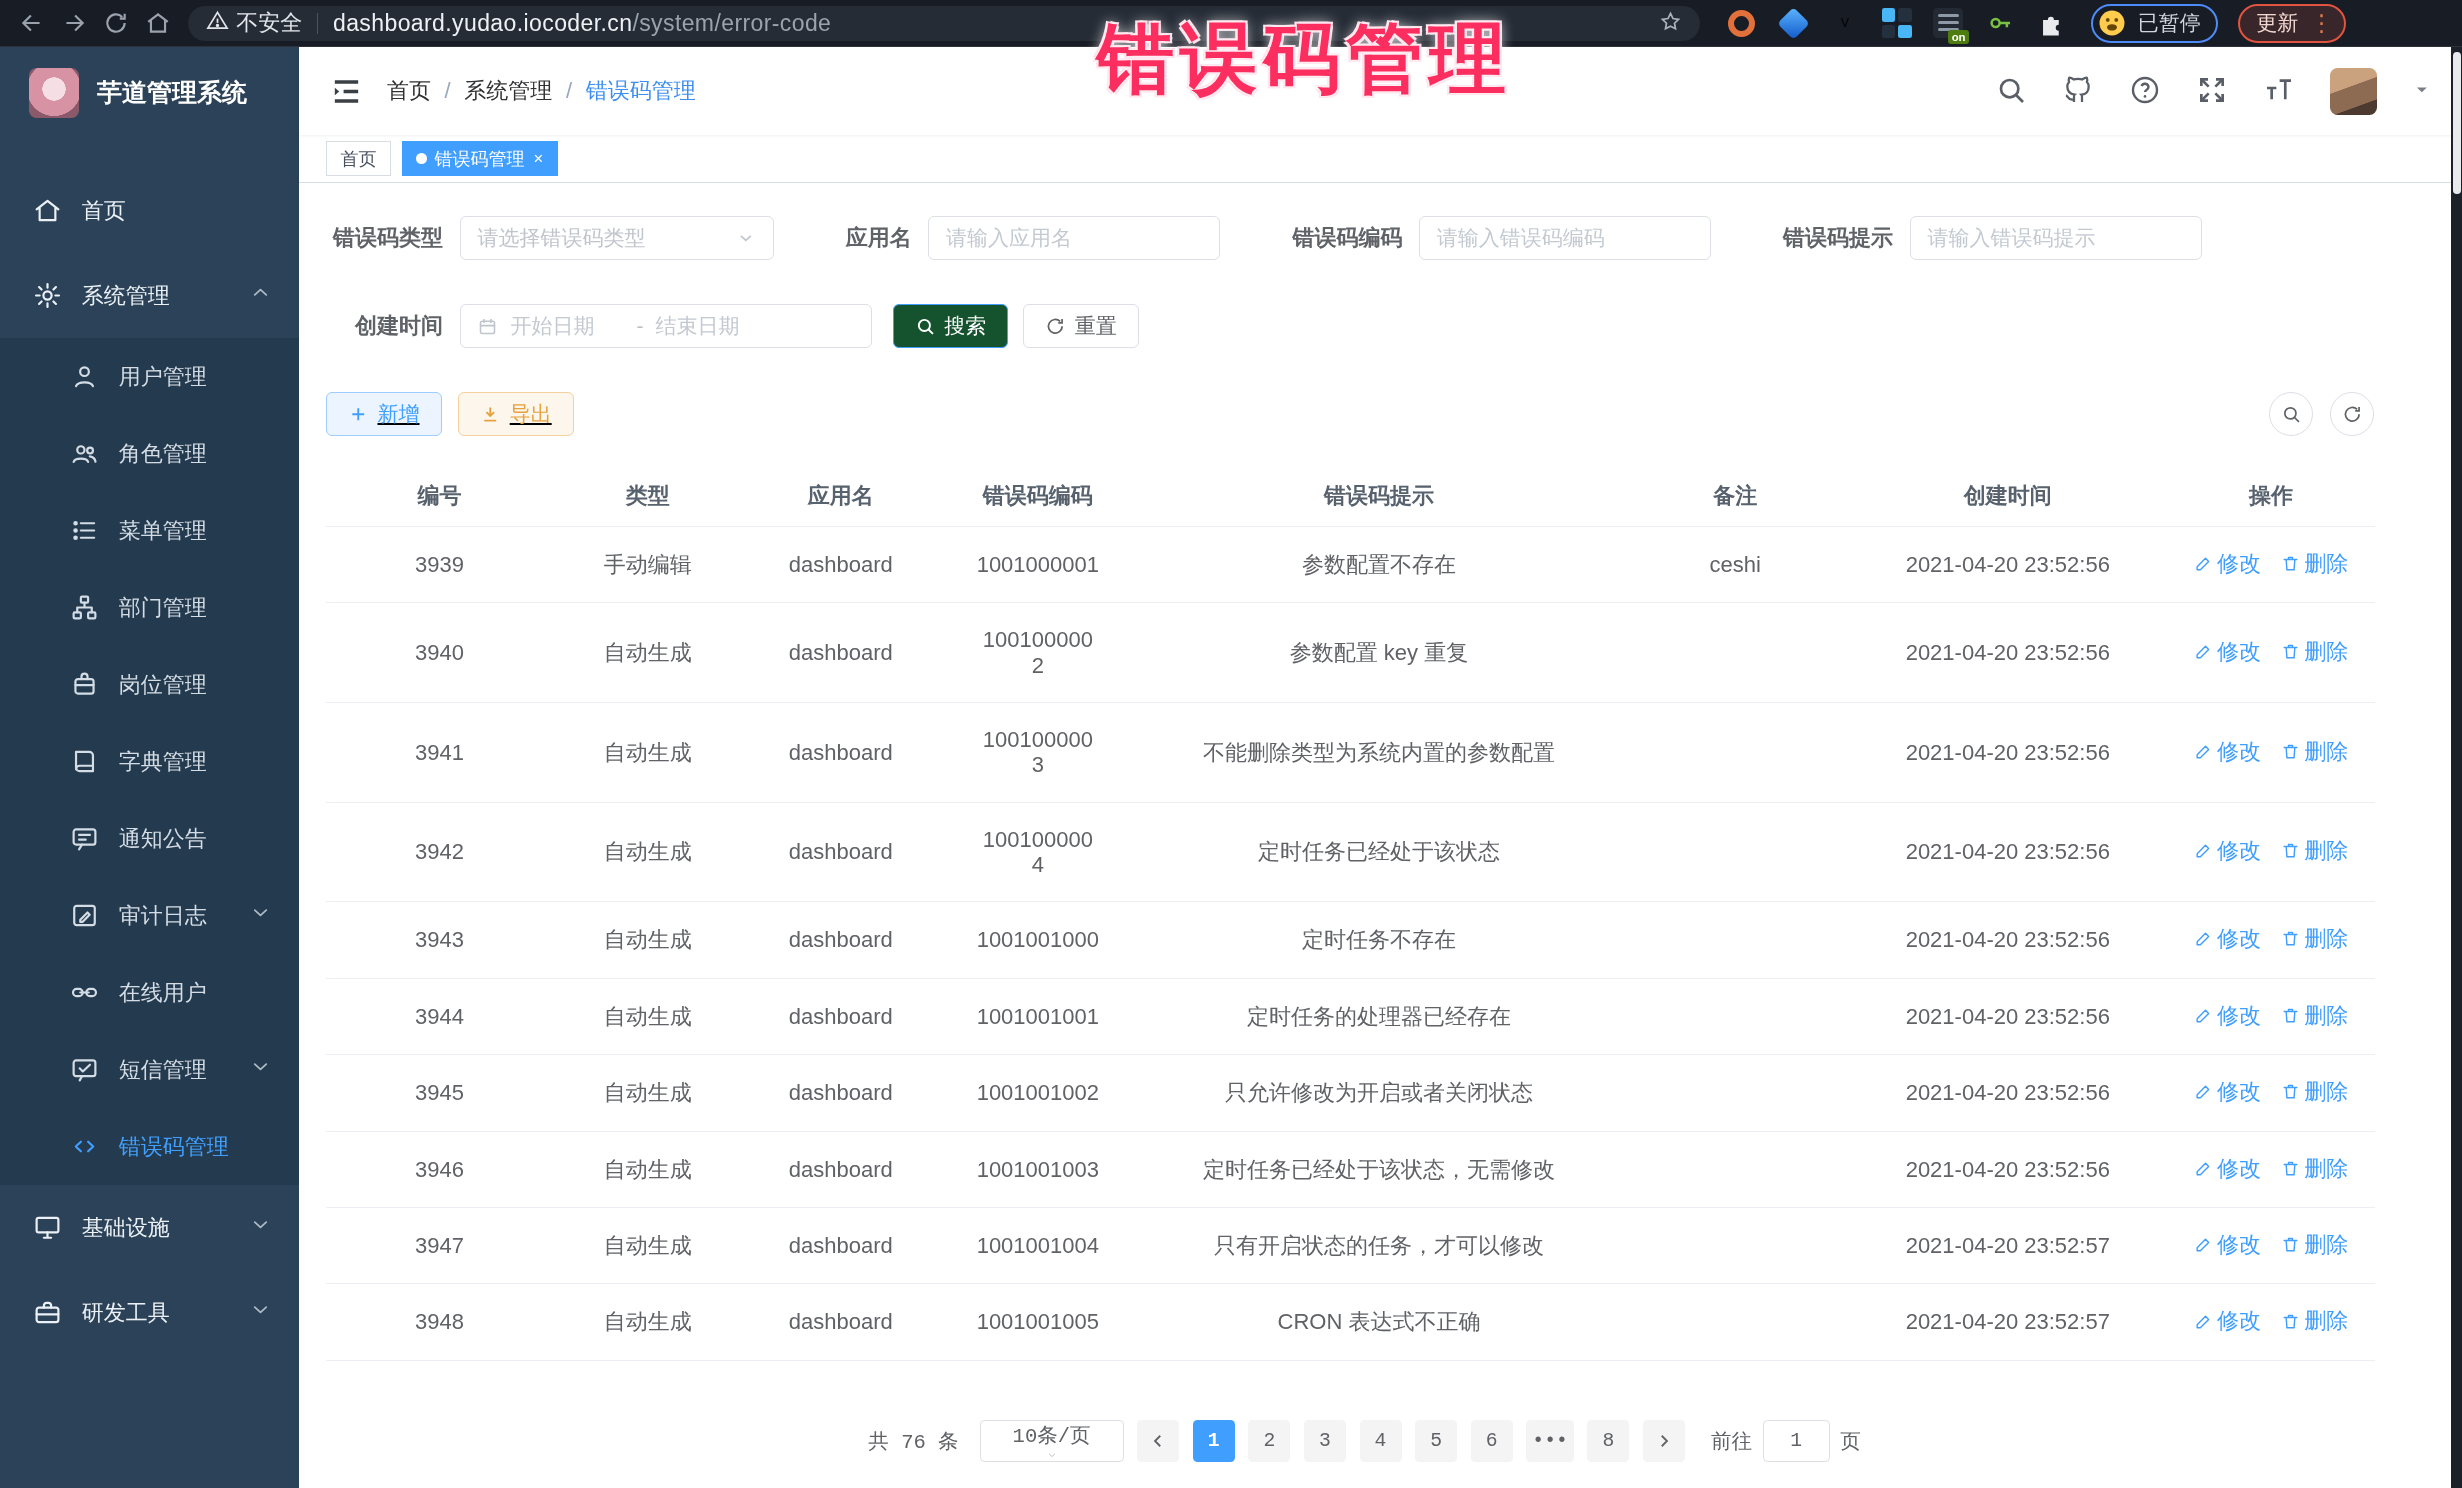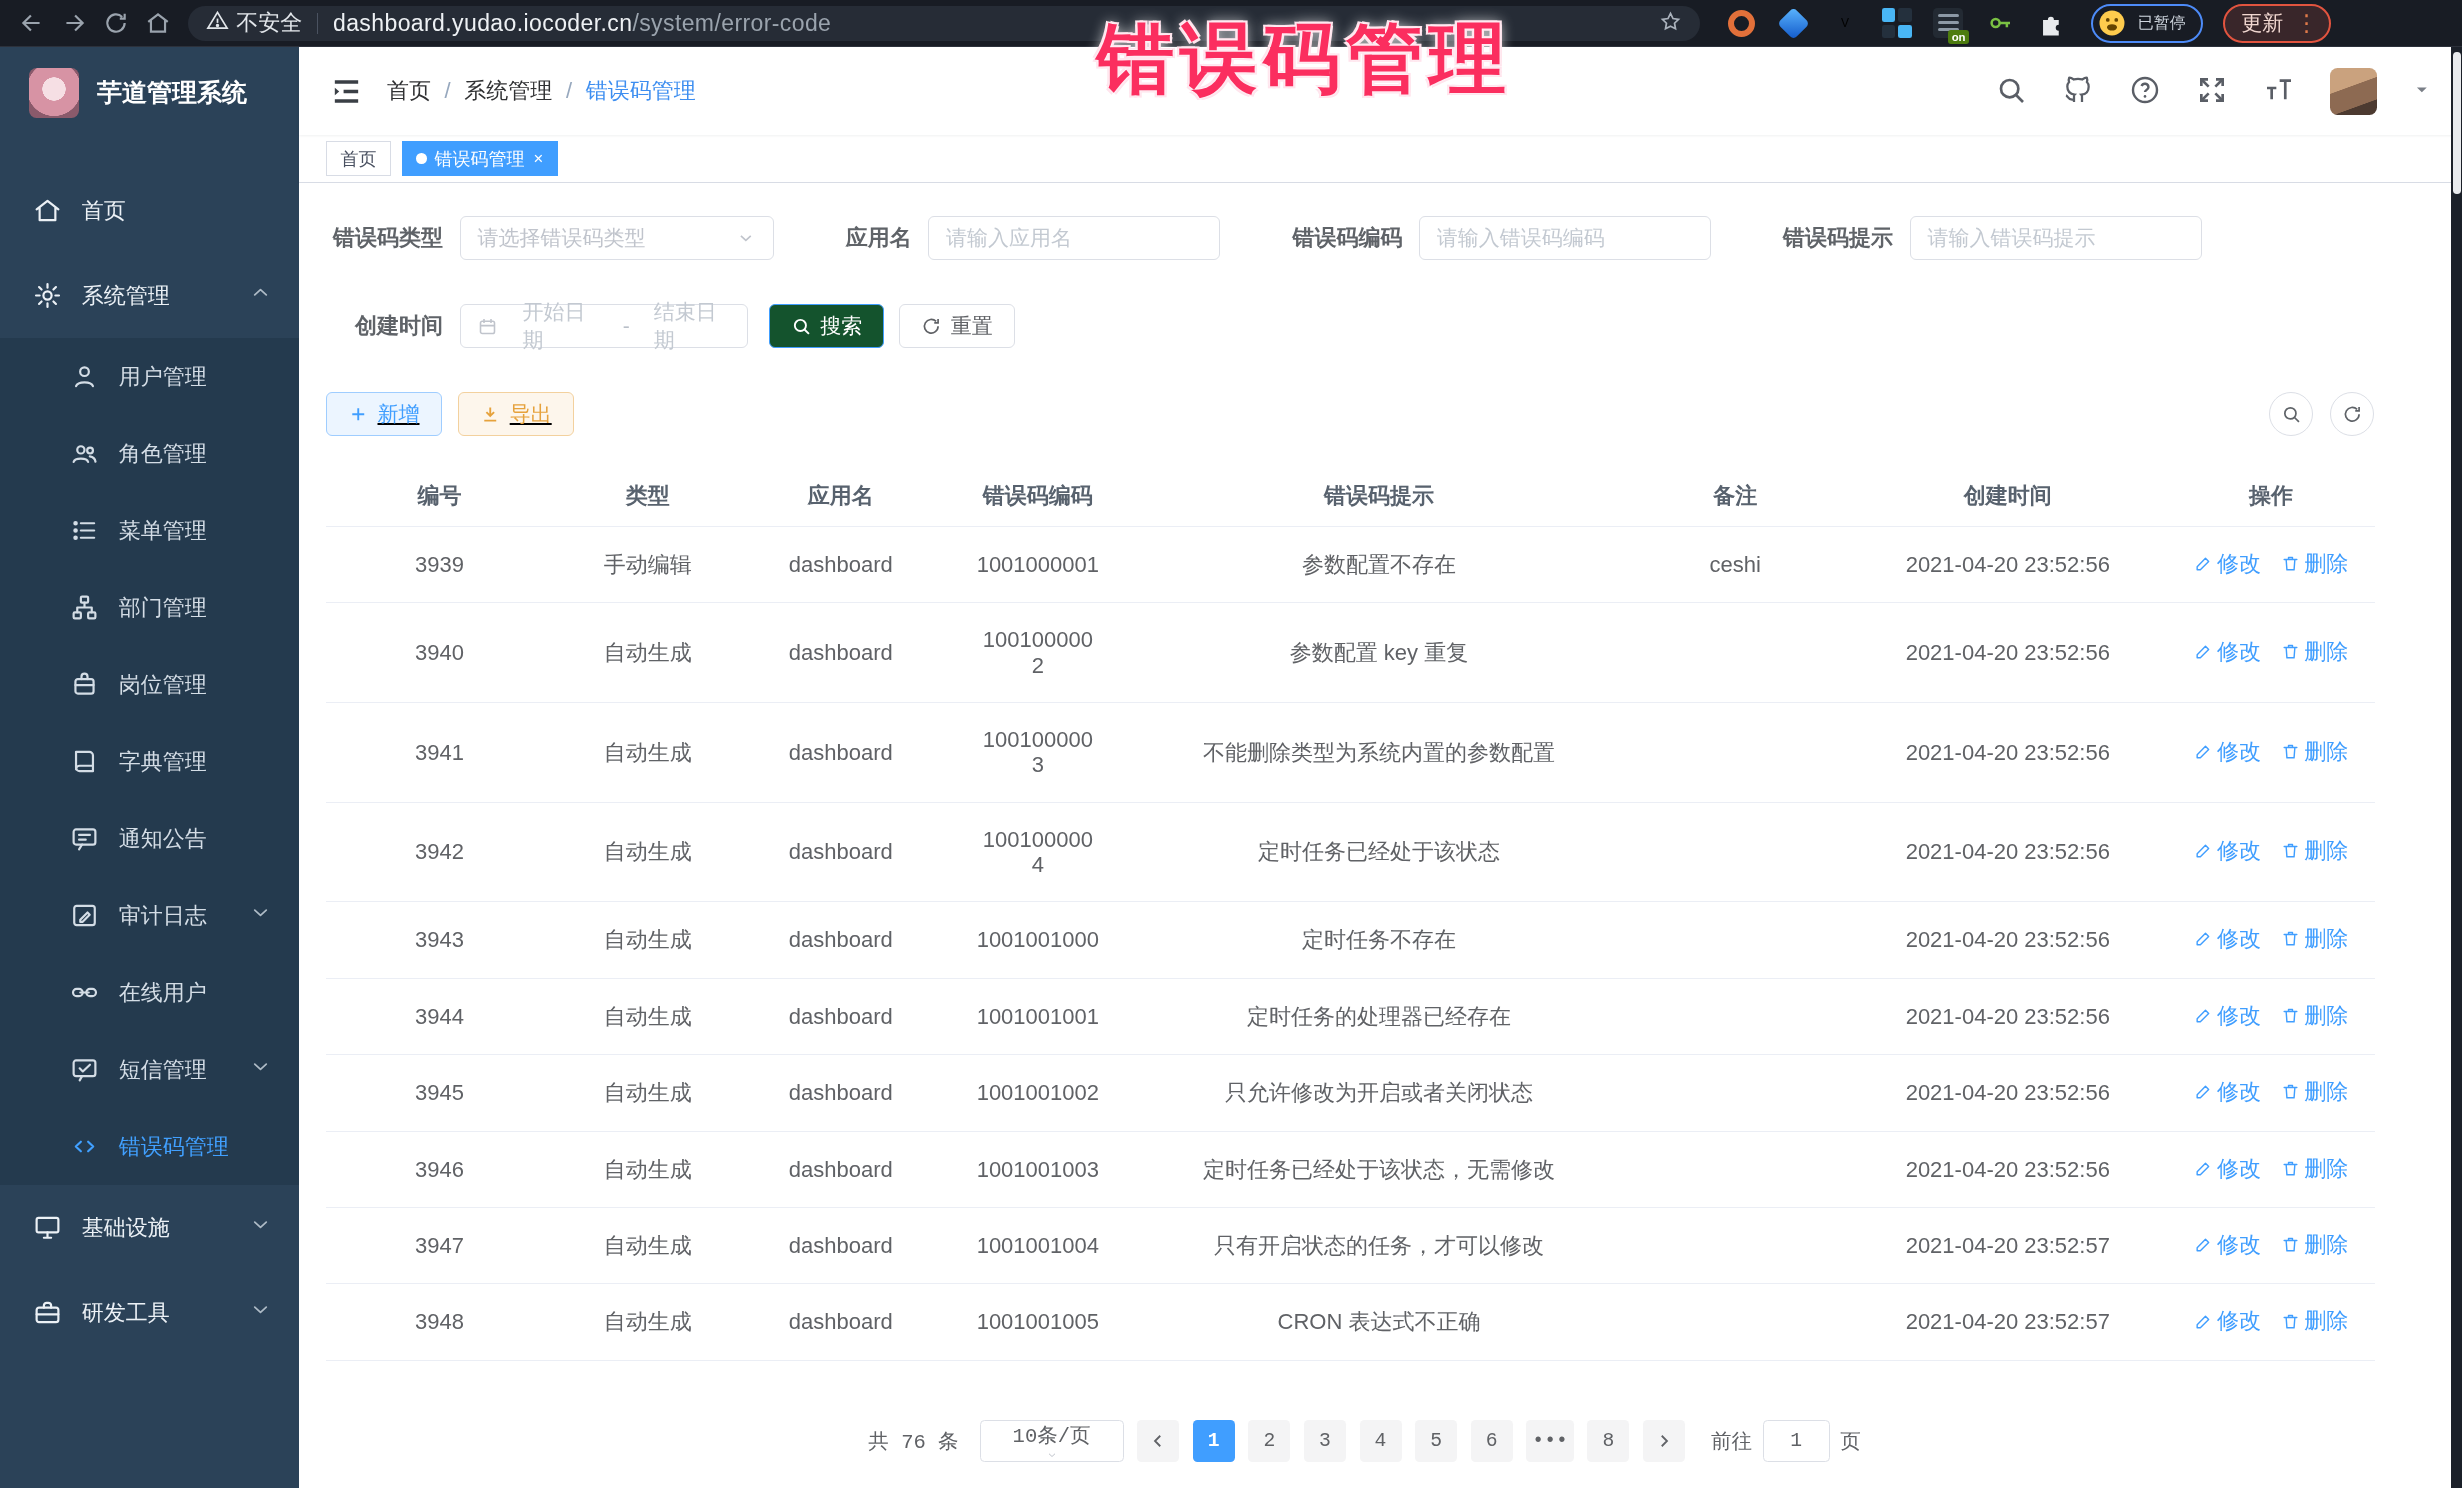--- a/index.html
+++ b/index.html
@@ -35,21 +35,21 @@
   .ext-on { position:relative; width:30px; height:30px; background:#232a33; border-radius:4.5px; }
   .ext-on i { position:absolute; left:4.5px; right:4.5px; height:3px; background:#8d99a6; border-radius:1.5px; }
   .ext-on i:nth-child(1){top:6px;} .ext-on i:nth-child(2){top:13px;} .ext-on i:nth-child(3){top:19.7px;}
   .ext-on b { position:absolute; right:-6px; bottom:-6px; background:#4d7c0f; color:#fff;
     font-size:11.4px; padding:0.8px 3.8px; border-radius:3px; font-weight:bold; }
   .ext-key svg { width:30px; height:30px; color:#7ac143; }
   .ext-puzzle svg { width:29px; height:29px; color:#e8eaed; }
   .paused-chip { margin-left:23px; display:flex; align-items:center; gap:10.6px;
     border:2.3px solid #4d8bf8; border-radius:19.7px; padding:3px 15px 3px 4.5px; height:39px; }
   .paused-chip svg { width:30px; height:30px; }
-  .paused-label { color:#cfd6de; font-size:16px; }
+  .paused-label { color:#cfd6de; font-size:21px; }
   .update-chip { margin-left:19.7px; display:flex; align-items:center; gap:12px;
     border:2.3px solid #e2543f; border-radius:19.7px; padding:3px 10.6px 3px 16.7px; height:39px;
     background:#39262a; }
   .update-label { color:#f1d7d0; font-size:21px;text-align:center; }
   .dots-v { color:#e07a4a; font-size:23px; line-height:1; letter-spacing:0; }
 
   
   .overlay-title { position:absolute; left:1097px; top:7.6px; z-index:60;
     font-size:77px; font-weight:bold; color:#fb2e5f; letter-spacing:6px; white-space:nowrap;
     text-shadow:0 0 3px #fff,2.3px 2.3px 0 #ffe3ec,-2.3px 2.3px 0 #ffe3ec,2.3px -2.3px 0 #ffe3ec,
@@ -109,21 +109,21 @@
   .flabel.w1 { width:117px; }
   .ctrl { height:44px; border:0.8px solid #dcdfe6; border-radius:6px; background:#fff;
     display:flex; align-items:center; padding:0 16.7px; color:#c0c4cc; font-size:21px; }
   .ctrl input { border:none; outline:none; font-size:21px; color:#606266; width:100%;
     font-family:inherit; }
   .ctrl input::placeholder { color:#c3c9d1; }
   .sel { width:314px; justify-content:space-between; cursor:pointer; }
   .sel svg { width:19.7px; height:19.7px; color:#c0c4cc; }
   .inp { width:292px; }
   .ml { margin-left:72px; }
-  .daterange { width:288px; gap:24px; color:#c3c9d1; }
+  .daterange { width:412px; gap:12px; color:#c3c9d1; }
   .daterange svg { width:21px; height:21px; color:#c0c4cc; flex:0 0 auto; }
   .daterange .dph { width:114px; font-size:21px; }
   .daterange .dsep { color:#b9bfc8; }
   .btn { display:inline-flex; align-items:center; justify-content:center; gap:9px; height:44px;
     border-radius:6px; font-size:21px; padding:0 21px; cursor:pointer; border:0.8px solid transparent;
     white-space:nowrap; }
   .btn svg { width:20.5px; height:20.5px; }
   .btn-primary { background:#14532d; border-color:#409eff; color:#fff; margin-left:21px; }
   .btn-plain-default { background:#fff; border-color:#dcdfe6; color:#606266; margin-left:15px; }
   .btn-plain-primary { background:#ecf5ff; border-color:#9fcdff; color:#409eff; }

